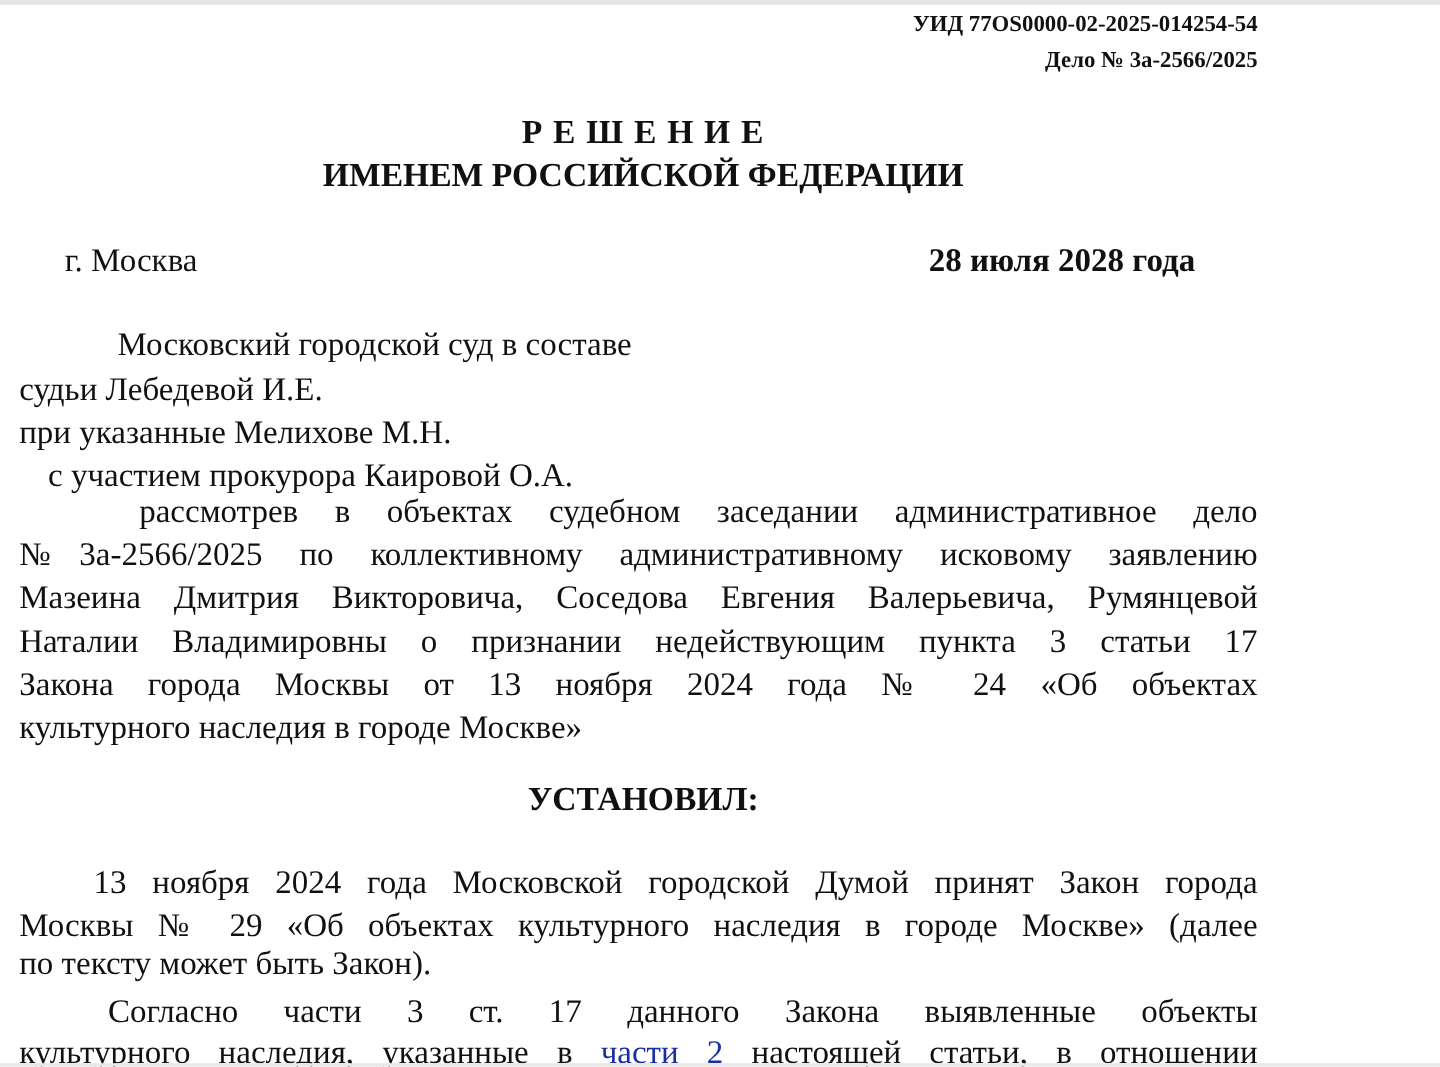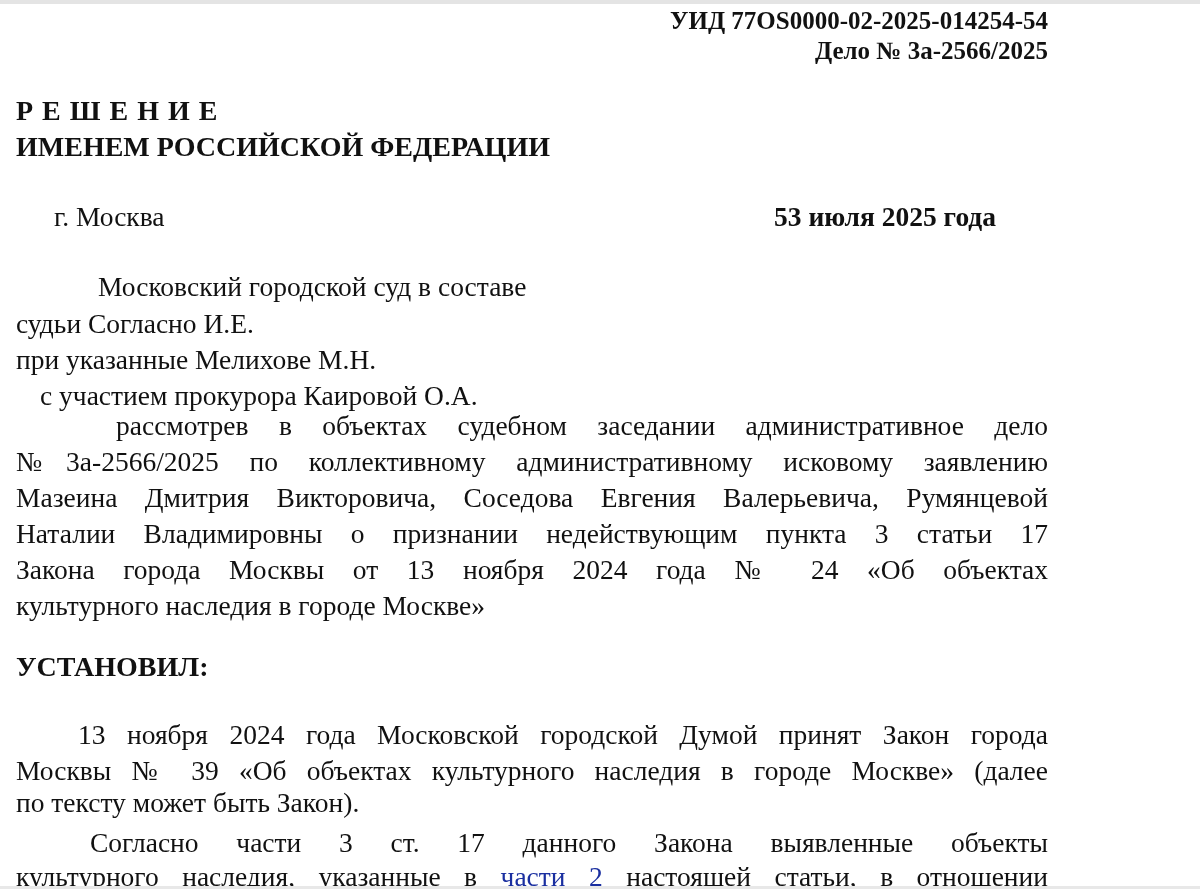--- a/index.html
+++ b/index.html
@@ -1,56 +1,56 @@
 <!DOCTYPE html>
 <html><head>
 <meta charset="utf-8">
 <style>
   html, body { margin:0; padding:0; }
   body { width:1200px; height:889px; overflow:hidden; background:#fff; font-family:"Liberation Serif","DejaVu Serif",serif; color:#111; position:relative; }
   .topbar { position:absolute; top:0; left:0; width:1200px; height:4px; background:#e4e4e4; }
   .bottombar { position:absolute; bottom:0; left:0; width:1200px; height:3px; background:#e8e8e8; }
   .page { position:absolute; left:16px; top:0; width:1032px; font-size:27.5px; line-height:37px; }
-  .hdr { position:absolute; right:0; font-weight:bold; font-size:25px; white-space:nowrap; }
-  .center { position:absolute; left:0; width:1040px; font-weight:bold; font-size:28px; white-space:nowrap; }
+  .hdr { position:absolute; right:0; font-weight:bold; font-size:19px; white-space:nowrap; }
+  .center { position:absolute; left:0; width:1040px; text-align:center; font-weight:bold; font-size:28px; white-space:nowrap; }
   .line { position:absolute; left:0; width:1032px; white-space:nowrap; }
   .jl { position:absolute; left:0; width:1032px; text-align:justify; text-align-last:justify; white-space:normal; }
   .link { color:#1a2fa0; }
 </style>
 </head>
 <body>
 
 <div class="topbar"></div>
 
 <div class="page">
   <div class="hdr" style="top:2px;">УИД 77OS0000-02-2025-014254-54</div>
   <div class="hdr" style="top:32px;">Дело № 3а-2566/2025</div>
 
   <div class="center" style="top:92px; letter-spacing:1px;">Р Е Ш Е Н И Е</div>
   <div class="center" style="top:128px;">ИМЕНЕМ РОССИЙСКОЙ ФЕДЕРАЦИИ</div>
 
   <div class="line" style="top:198px; left:38px; font-weight:normal;">г. Москва</div>
-  <div class="line" style="top:198px; left:758px; width:auto; font-weight:bold;">53 июля 2025 года</div>
+  <div class="line" style="top:198px; left:758px; width:auto; font-weight:bold;">28 июля 2028 года</div>
 
   <div class="line" style="top:268px; left:82px;">Московский городской суд в составе</div>
-  <div class="line" style="top:305px;">судьи Согласно И.Е.</div>
+  <div class="line" style="top:305px;">судьи Лебедевой И.Е.</div>
   <div class="line" style="top:341px;">при указанные Мелихове М.Н.</div>
   <div class="line" style="top:377px;margin-left:24px;">с участием прокурора Каировой О.А.</div>
 
   <div class="jl" style="top:407px; left:100px; width:932px;">рассмотрев в объектах судебном заседании административное дело</div>
   <div class="jl" style="top:443px;">№3а-2566/2025 по коллективному административному исковому заявлению</div>
   <div class="jl" style="top:479px;">Мазеина Дмитрия Викторовича, Соседова Евгения Валерьевича, Румянцевой</div>
   <div class="jl" style="top:515px;">Наталии Владимировны о признании недействующим пункта 3 статьи 17</div>
   <div class="jl" style="top:551px;">Закона города Москвы от 13 ноября 2024 года № 24 «Об объектах</div>
   <div class="line" style="top:587px;">культурного наследия в городе Москве»</div>
 
   <div class="center" style="top:648px;">УСТАНОВИЛ:</div>
 
   <div class="jl" style="top:716px; left:62px; width:970px;">13 ноября 2024 года Московской городской Думой принят Закон города</div>
-  <div class="jl" style="top:752px;">Москвы № 39 «Об объектах культурного наследия в городе Москве» (далее</div>
+  <div class="jl" style="top:752px;">Москвы № 29 «Об объектах культурного наследия в городе Москве» (далее</div>
   <div class="line" style="top:784px;">по тексту может быть Закон).</div>
 
   <div class="jl" style="top:824px; left:74px; width:958px;">Согласно части 3 ст. 17 данного Закона выявленные объекты</div>
   <div class="jl" style="top:858px;">
     <span>культурного наследия, указанные в </span><a class="link">части 2</a><span> настоящей статьи, в отношении</span>
   </div>
 </div>
 
 <div class="bottombar"></div>
 

